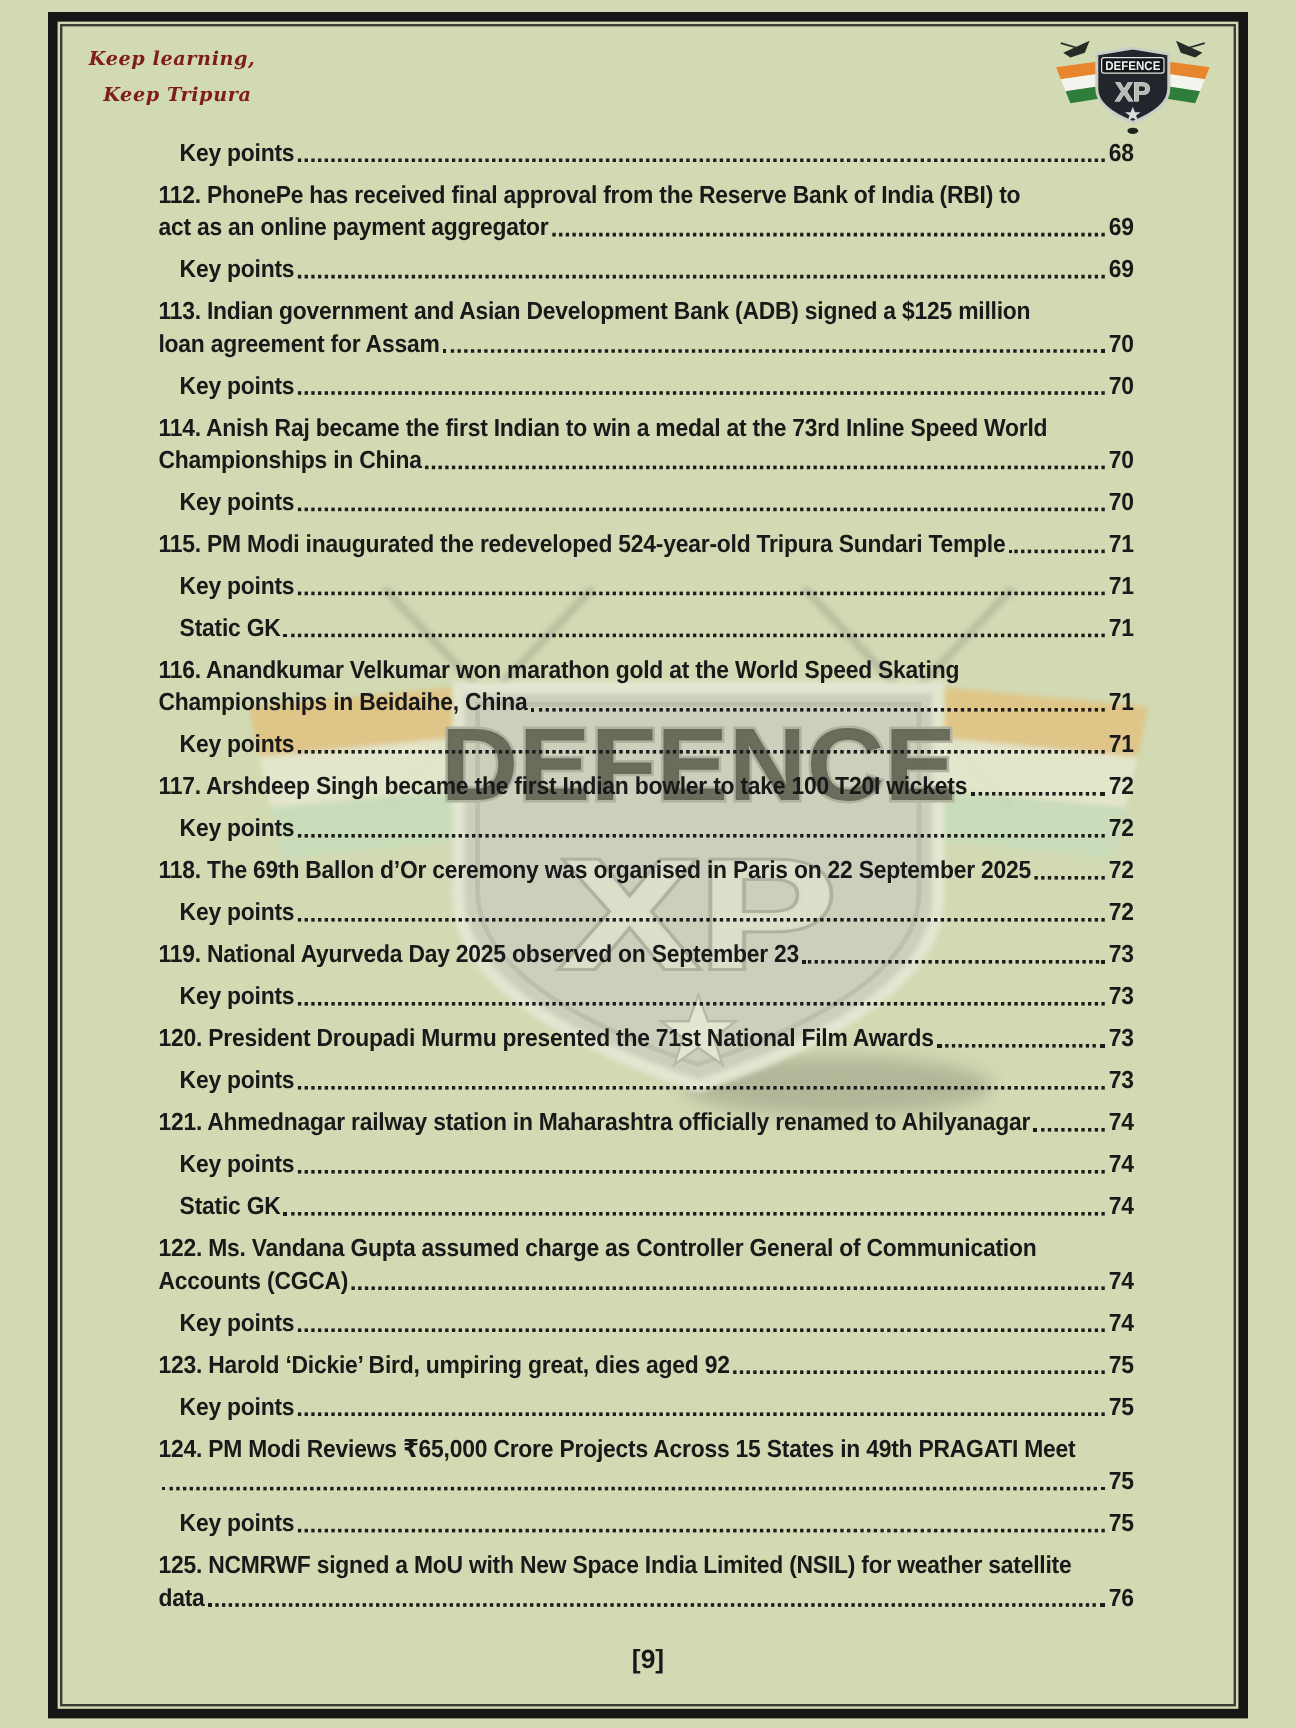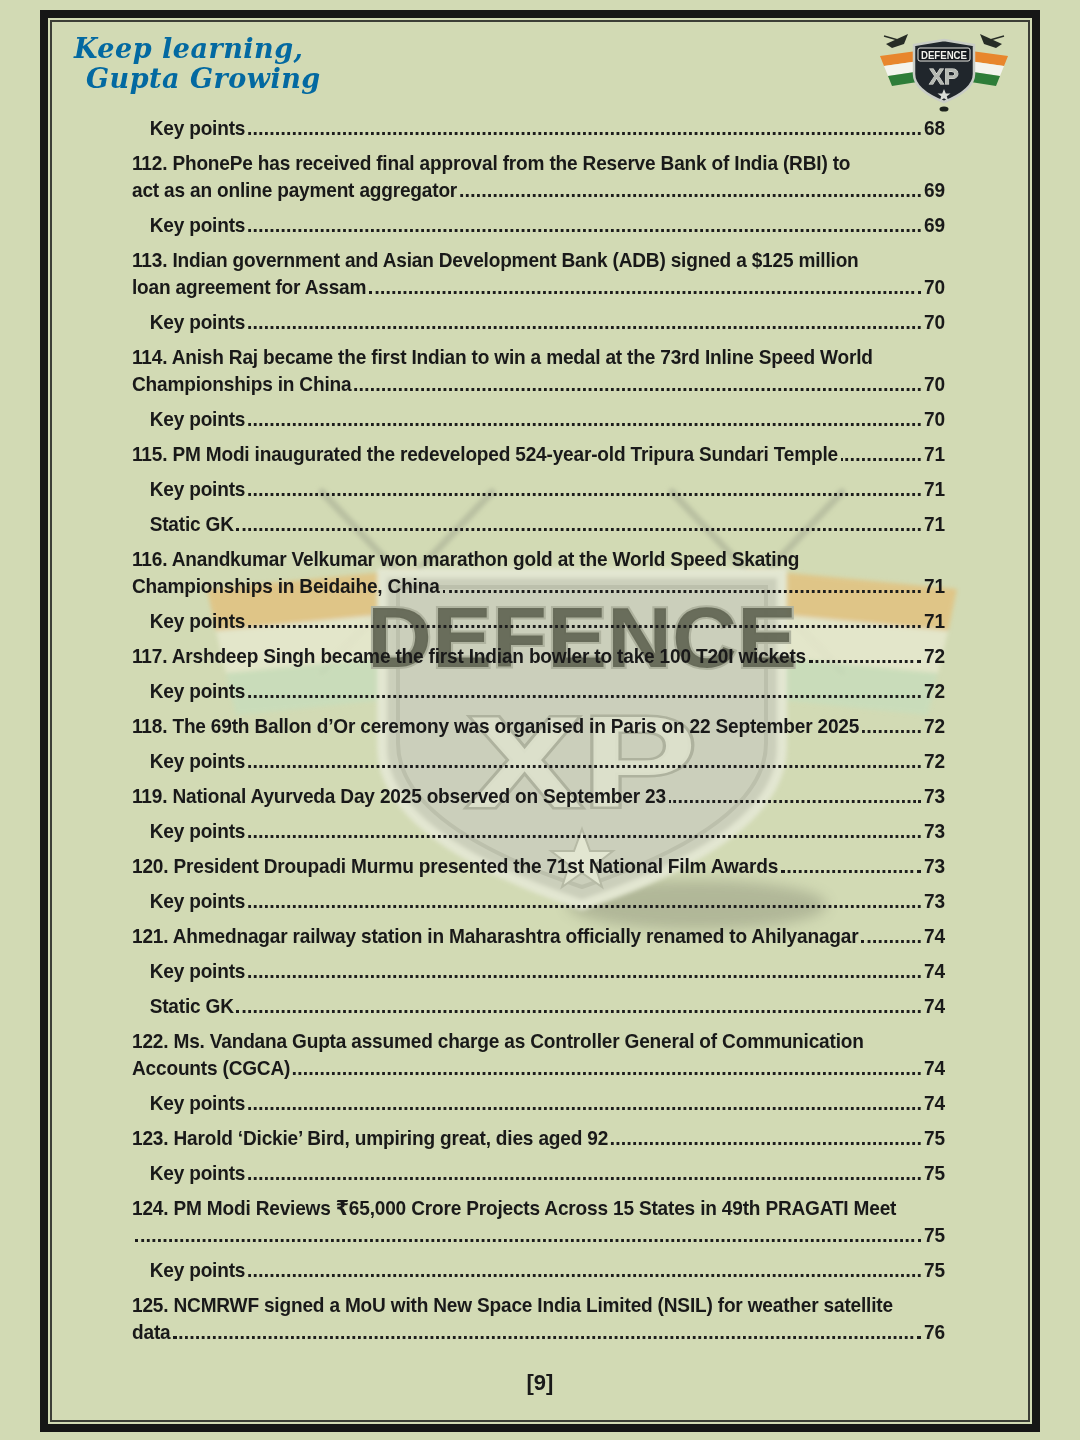--- a/index.html
+++ b/index.html
@@ -18,22 +18,22 @@
     position:absolute; inset:0;
     margin:2px;
     border:2px solid rgba(22,22,22,.8);
     overflow:hidden;
   }
   
   .tagline{
     position:absolute; top:12px; left:22px;
     font-family:"DejaVu Serif","Liberation Serif",serif;
     font-style:italic; font-weight:700;
-    font-size:27px; line-height:30px;
-    color:#0369a1; letter-spacing:.5px;
+    font-size:16px; line-height:30px;
+    color:#7f1d1d; letter-spacing:.5px;
     z-index:2;
   }
   .tagline .t2{ padding-left:12px; }
   .logo{ position:absolute; top:10px; right:18px; z-index:2; }
   
   .watermark{
     position:absolute; left:150px; top:455px;
     width:760px; height:470px;
     opacity:.52; z-index:0; pointer-events:none;
   }
@@ -116,21 +116,21 @@
 
           <text class="wm-text" x="380" y="190" text-anchor="middle" font-size="86" textLength="430" lengthAdjust="spacingAndGlyphs" fill="#ececе7" fill-opacity=".95" stroke="#90908c" stroke-width="4" paint-order="stroke">DEFENCE</text>
           <text class="wm-text" x="380" y="330" text-anchor="middle" font-size="130" textLength="230" lengthAdjust="spacingAndGlyphs" fill="#e8e8e3" fill-opacity=".95" stroke="#8e8e8a" stroke-width="5" paint-order="stroke">XP</text>
 
           <polygon fill="#f1f1ec" stroke="#9d9d99" stroke-width="2" points="380,352 388,374 411,374 393,388 400,410 380,396 360,410 367,388 349,374 372,374"></polygon>
         </svg>
       </div>
 
       <div class="tagline">
         <div>Keep learning,</div>
-        <div class="t2">Gupta Growing</div>
+        <div class="t2">Keep Tripura</div>
       </div>
 
       <div class="logo">
         <svg width="132" height="82" viewBox="0 0 132 82" xmlns="http://www.w3.org/2000/svg">
 
           <g fill="#272d26">
             <polygon points="8,12 30,2 26,12 14,16"></polygon>
             <line x1="6" y1="4" x2="20" y2="8" stroke="#272d26" stroke-width="1.5"></line>
           </g>
           <g fill="#272d26">

